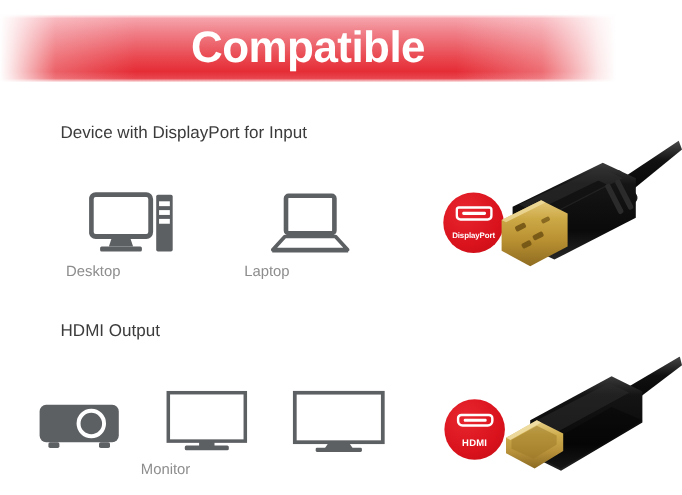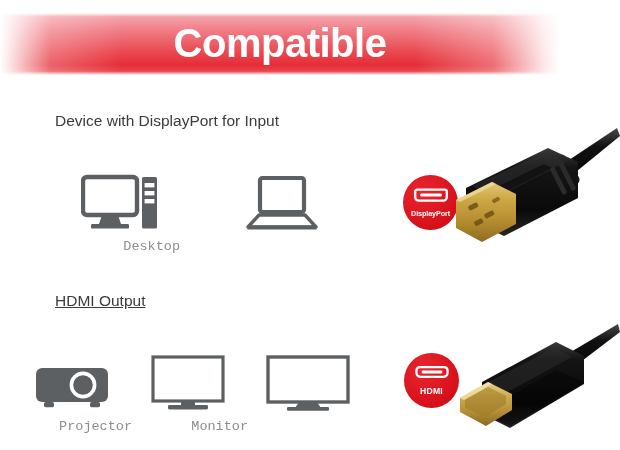--- a/index.html
+++ b/index.html
@@ -65,28 +65,27 @@
   .section-heading {
     position: absolute;
     left: 28px;
     color: #3b3b3b;
     font-size: 15.5px;
     font-weight: normal;
     white-space: nowrap;
     margin-left: 27px;
   }
   #heading-dp { top: 112px; }
-  #heading-hdmi { top: 292px; text-decoration: underline; }
+  #heading-hdmi { top: 292px; }
 
   
   .device {
     position: absolute;
     width: 120px;
-    text-align: right;
-    font-family: Liberation Mono, monospace;
+    text-align: left;
   }
   .device .glyph {
     height: 70px;
     display: flex;
     align-items: flex-end;
     justify-content: center;
   }
   .device .caption {
     margin-top: 7px;
     color: #8d8d8d;
@@ -115,21 +114,21 @@
   .badge .port-glyph { display: block; }
   .badge .badge-text {
     color: #ffffff;
     font-weight: bold;
     line-height: 1;
     margin-top: 3px;
     white-space: nowrap;
   }
   #badge-dp { left: 403px; top: 175px; }
   #badge-dp .badge-text { font-size: 7.2px; letter-spacing: -0.1px; }
-  #badge-hdmi { left: 404px; top: 353px; }
+  #badge-hdmi { left: 404px; top: 363px; }
   #badge-hdmi .badge-text { font-size: 8.6px; letter-spacing: 0.2px; }
 
   
   .connector {
     position: absolute;
   }
   #connector-dp   { left: 452px; top: 126px; }
   #connector-hdmi { left: 452px; top: 324px; }
 </style>
 </head>
@@ -158,20 +157,21 @@
 </div>
 
 <div class="device" id="device-laptop">
   <div class="glyph">
     <svg width="72" height="57" viewBox="0 0 72 57" aria-hidden="true">
       <rect x="14" y="3" width="44" height="34" rx="2.4" ry="2.4" fill="none" stroke="#5d6063" stroke-width="4.2"></rect>
       <path d="M13 40 L59 40 L70 52 L2 52 Z" fill="none" stroke="#5d6063" stroke-width="3.4" stroke-linejoin="round"></path>
       <path d="M1.5 50.5 L70.5 50.5 L70.5 54.5 L1.5 54.5 Z" fill="#5d6063"></path>
     </svg>
   </div>
+  <div class="caption">Laptop</div>
 </div>
 
 <div class="badge" id="badge-dp">
   <span class="port-glyph">
     <svg width="34" height="15" viewBox="0 0 34 15" aria-hidden="true">
       <path d="M3.2 1.6 L30.8 1.6 A2 2 0 0 1 32.8 3.6 L32.8 9.2 A3.4 3.4 0 0 1 29.4 12.6 L4.6 12.6 A3.4 3.4 0 0 1 1.2 9.2 L1.2 3.6 A2 2 0 0 1 3.2 1.6 Z" fill="none" stroke="#ffffff" stroke-width="2.3"></path>
       <rect x="6.2" y="5.4" width="21.6" height="3.0" rx="1.2" fill="#ffffff"></rect>
     </svg>
   </span>
   <span class="badge-text">DisplayPort</span>
@@ -226,21 +226,20 @@
 
 <div class="device" id="device-projector">
   <div class="glyph">
     <svg width="76" height="48" viewBox="0 0 76 48" aria-hidden="true">
       <rect x="2" y="4" width="72" height="34" rx="6" ry="6" fill="#5d6063"></rect>
       <circle cx="49" cy="21" r="11.6" fill="none" stroke="#ffffff" stroke-width="3.6"></circle>
       <rect x="10" y="38" width="10" height="5.2" rx="1.6" fill="#5d6063"></rect>
       <rect x="56" y="38" width="10" height="5.2" rx="1.6" fill="#5d6063"></rect>
     </svg>
   </div>
-  <div class="caption">Projector</div>
 </div>
 
 <div class="device" id="device-monitor">
   <div class="glyph">
     <svg width="76" height="57" viewBox="0 0 76 57" aria-hidden="true">
       <rect x="3" y="2" width="70" height="44" fill="none" stroke="#5d6063" stroke-width="3.2"></rect>
       <rect x="31" y="46" width="14" height="6" fill="#5d6063"></rect>
       <rect x="18" y="50" width="40" height="4.4" rx="1.4" fill="#5d6063"></rect>
     </svg>
   </div>

